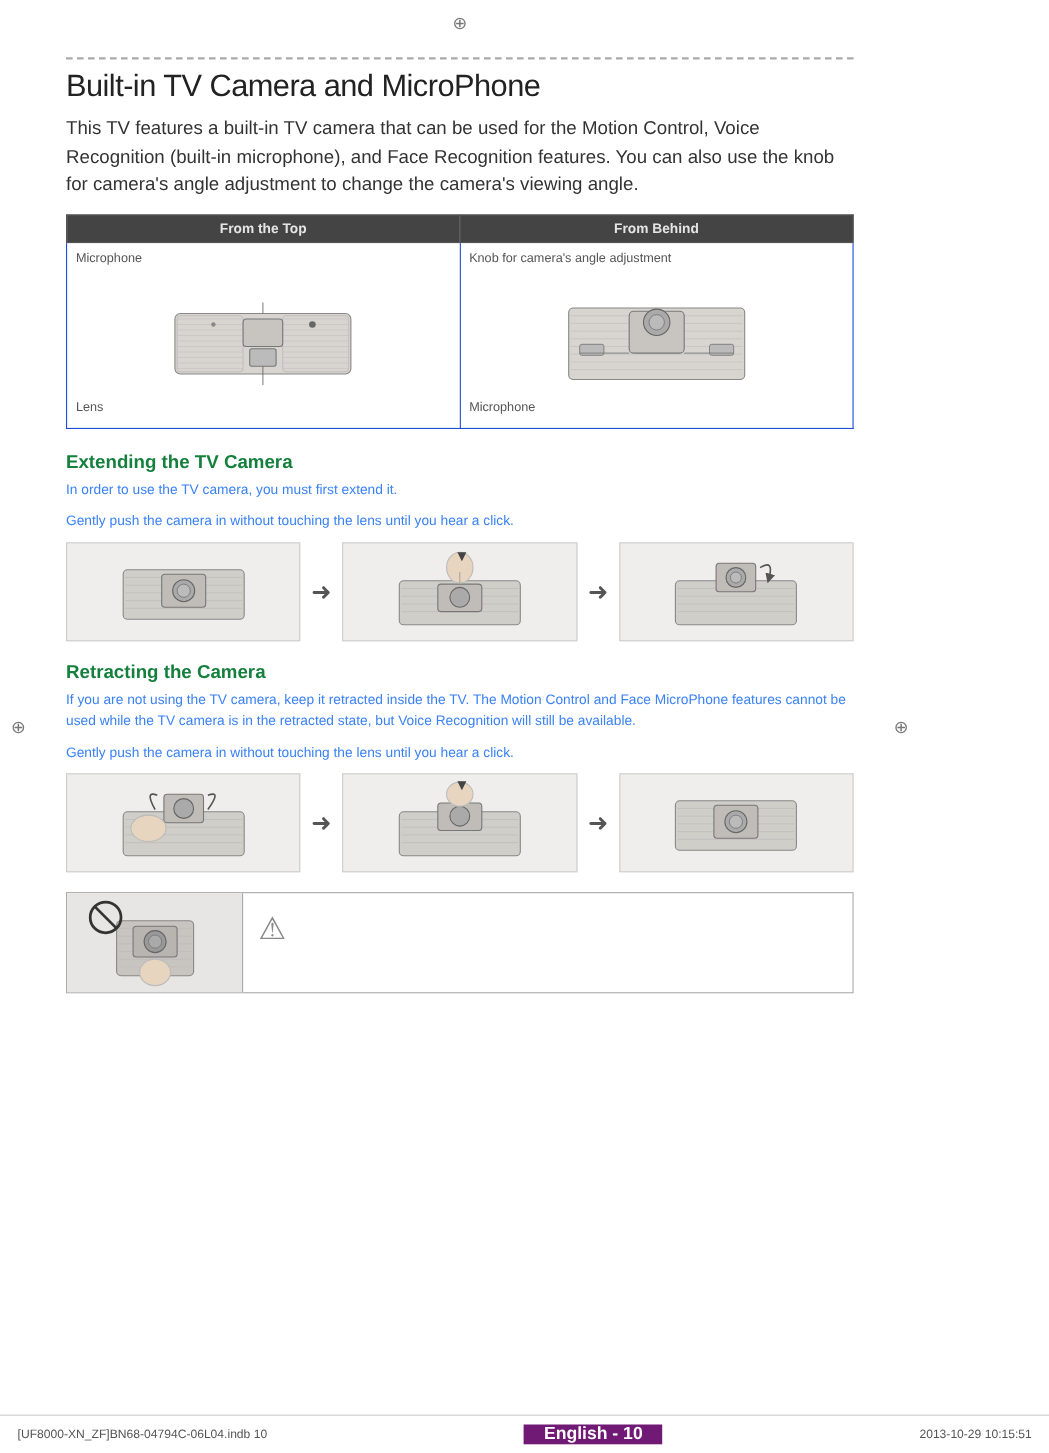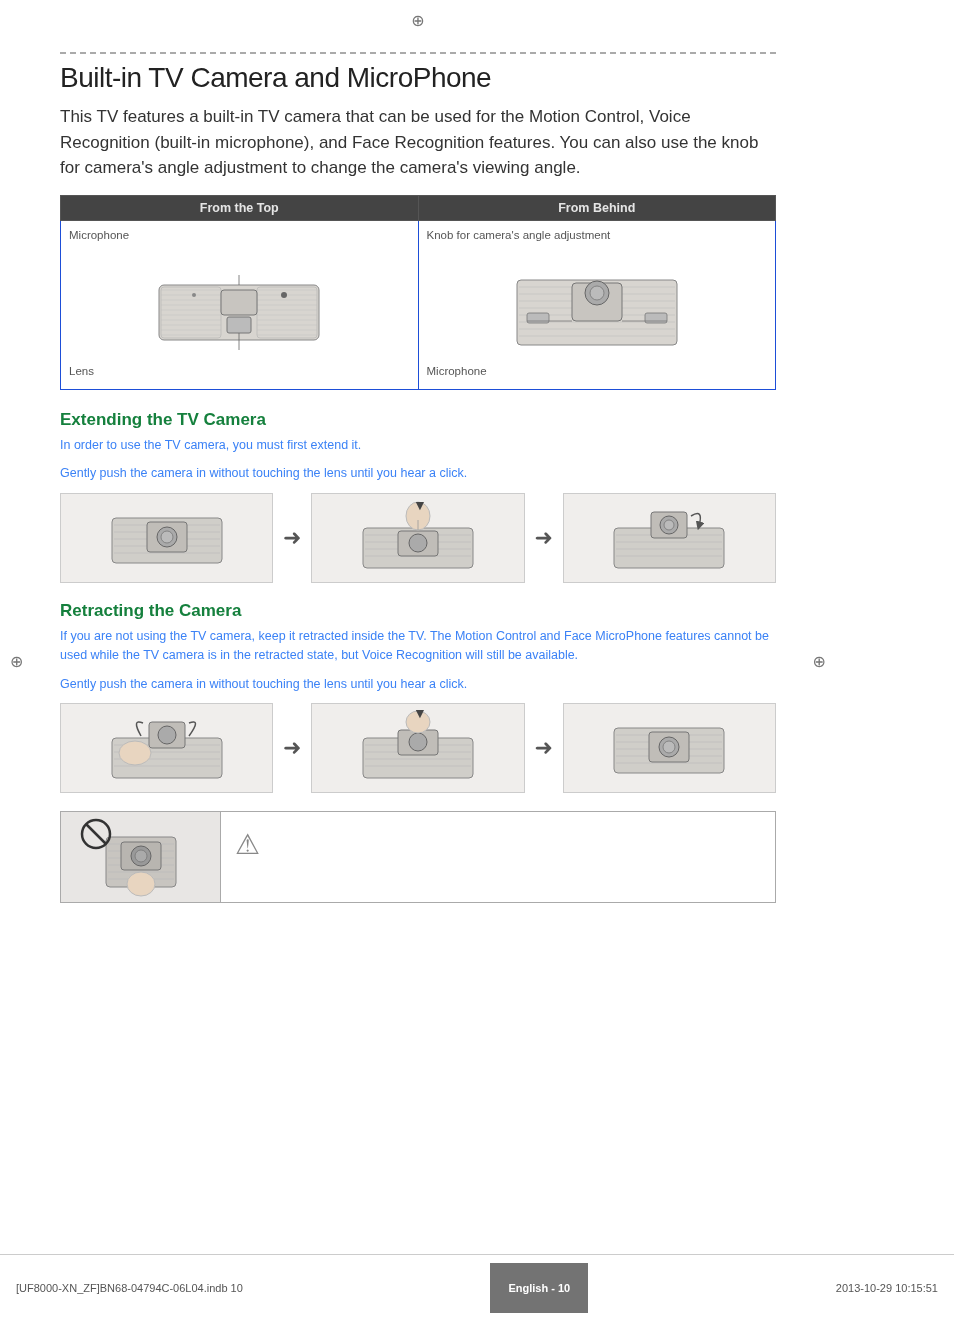--- a/index.html
+++ b/index.html
@@ -175,24 +175,24 @@
       display: flex;
       justify-content: space-between;
       align-items: center;
       font-size: 11px;
       color: #555;
       background: #fff;
     }
     .footer-center {
       text-align: center;
       font-weight: bold;
-      font-size: 11px;
-      background: #737373;
+      font-size: 16px;
+      background: #701a75;
       color: #fff;
-      padding: 19px 18px;
+      padding: 0 18px;
     }
 
     
     .crosshair::before { content: '⊕'; font-size: 16px; color: #777; }
   </style>
 </head>
 <body>
 
 <div class="page">
 

